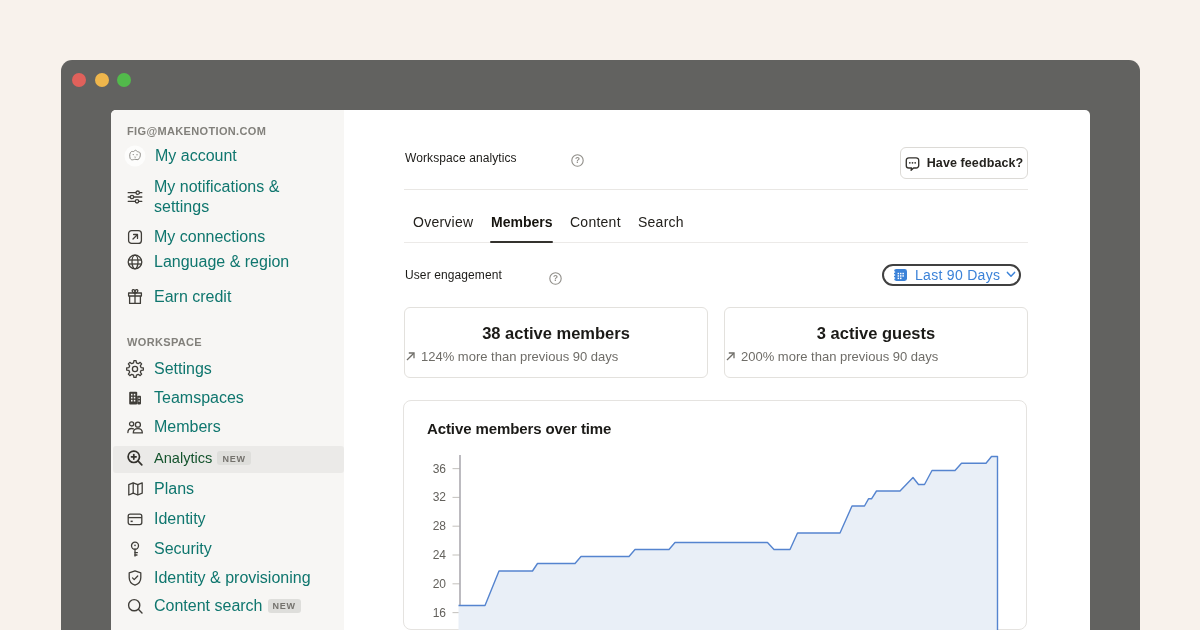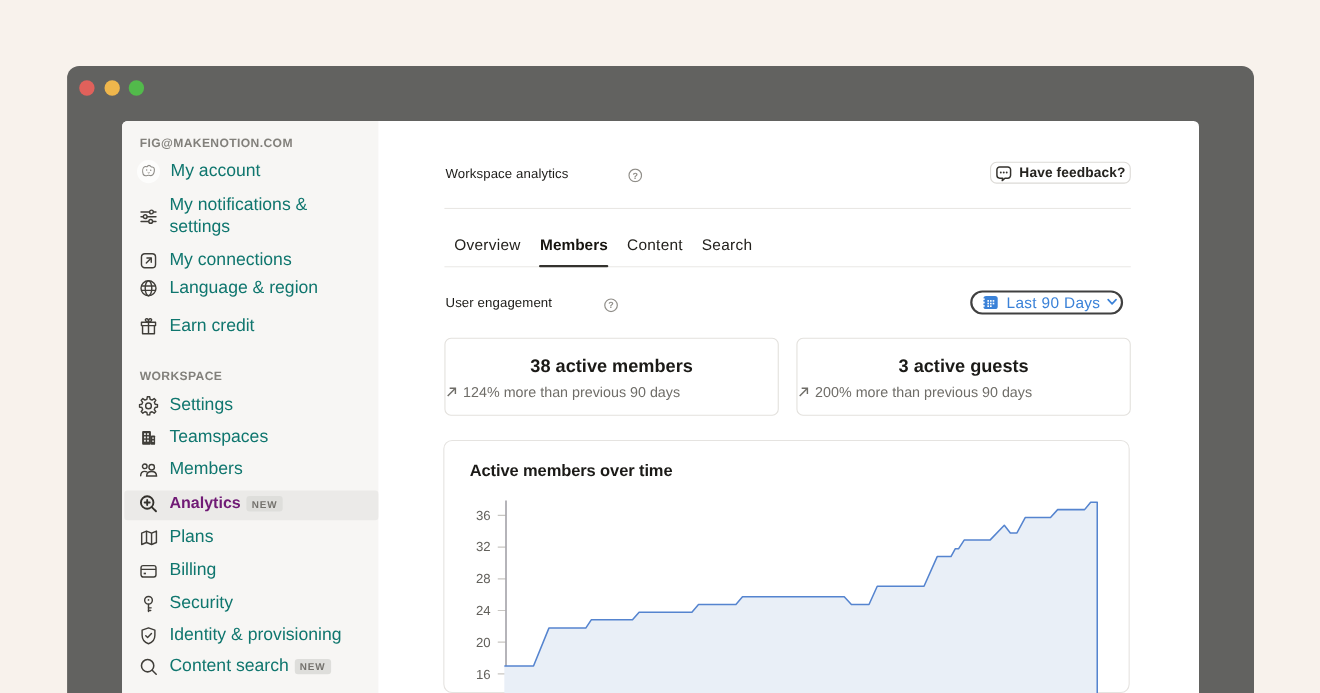--- a/index.html
+++ b/index.html
@@ -11,21 +11,21 @@
 .slabel{position:absolute;font-size:11px;font-weight:bold;letter-spacing:.35px;color:#82807b}
 .srow{position:absolute;left:119px;height:30px;display:flex;align-items:center}
 .srow .ic{width:18px;height:18px;margin-left:7px;flex:0 0 auto;display:flex;align-items:center;justify-content:center}
 .srow .tx{margin-left:10px;font-size:16px;color:#0f766e;white-space:nowrap}
 .badge{display:inline-block;font-size:9px;font-weight:bold;letter-spacing:.8px;color:#74726d;background:#dededb;border-radius:3px;padding:2.5px 5px 1.5px;margin-left:5px}
 .hl{position:absolute;left:113px;top:446px;width:231px;height:27px;background:#ebeae8;border-radius:3px}
 h1{font-size:12px;font-weight:normal;color:#1b1a17;letter-spacing:.1px}
 .divider{position:absolute;height:1px;background:#e9e7e4}
 .tab{position:absolute;top:214px;font-size:14px;letter-spacing:.25px;color:#23211d}
 .qc{position:absolute}
-.fbtn{position:absolute;left:900px;top:147px;width:128px;height:20px;border:1px solid #dcdad6;border-radius:6px;background:#fff;display:flex;align-items:center;justify-content:center}
+.fbtn{position:absolute;left:900px;top:147px;width:128px;height:32px;border:1px solid #dcdad6;border-radius:6px;background:#fff;display:flex;align-items:center;justify-content:center}
 .fbtn span{font-size:12.5px;font-weight:bold;color:#25231f;margin-left:7px;letter-spacing:.1px}
 .pill{position:absolute;left:882px;top:263.5px;width:139px;height:22px;border:2px solid #404040;border-radius:11px;background:#fff;display:flex;align-items:center}
 .pill span{font-size:14px;color:#3b82d8;margin-left:7px;letter-spacing:.3px}
 .card{position:absolute;top:307px;width:304px;height:71px;border:1px solid #e3e1dd;border-radius:6px;background:#fff;text-align:center}
 .card .big{font-size:16.5px;font-weight:bold;color:#1b1a17;margin-top:16px}
 .card .sub{font-size:13px;color:#6f6d68;margin-top:6px;display:flex;align-items:center;justify-content:flex-start}
 .card .sub svg{margin-right:5px}
 .chartcard{position:absolute;left:403px;top:400px;width:624px;height:230px;border:1px solid #e5e3e0;border-radius:8px;background:#fff}
 .ctitle{position:absolute;left:427px;top:420px;font-size:15px;font-weight:bold;color:#1b1a17;letter-spacing:-.1px}
 .ylab{position:absolute;left:414px;width:32px;text-align:right;font-size:12px;color:#63615c;line-height:14px}
@@ -141,42 +141,42 @@
 </div>
 <div class="srow" style="top:443px">
  <div class="ic">
       <svg width="18" height="18" viewBox="0 0 18 18" fill="none" stroke="#33312c" stroke-width="1.7" stroke-linecap="round">
         <circle cx="7.8" cy="7.8" r="5.7"></circle>
         <line x1="12.2" y1="12.2" x2="15.8" y2="15.8"></line>
         <line x1="7.8" y1="5.5" x2="7.8" y2="10.1"></line>
         <line x1="5.5" y1="7.8" x2="10.1" y2="7.8"></line>
       </svg>
     </div>
- <div class="tx" style="font-weight:bold;font-size:14.6px;color:#701a75">Analytics</div>
+ <div class="tx" style="font-weight:normal;font-size:14.6px;color:#14532d">Analytics</div>
     <span class="badge">NEW</span>
 </div>
 <div class="srow" style="top:474.3px">
  <div class="ic">
       <svg width="18" height="18" viewBox="0 0 18 18" fill="none" stroke="#403e39" stroke-width="1.3" stroke-linejoin="round">
         <path d="M2.8,4.6 L7.2,2.8 L11.8,4.6 L16.2,2.8 L16.2,13.2 L11.8,15 L7.2,13.2 L2.8,15 Z"></path>
         <line x1="7.2" y1="2.8" x2="7.2" y2="13.2"></line>
         <line x1="11.8" y1="4.6" x2="11.8" y2="15"></line>
       </svg>
     </div>
  <div class="tx">Plans</div>
 </div>
 <div class="srow" style="top:504px">
  <div class="ic">
       <svg width="18" height="18" viewBox="0 0 18 18" fill="none" stroke="#403e39" stroke-width="1.3">
         <rect x="2.2" y="4.2" width="13.6" height="10.4" rx="2"></rect>
         <line x1="2.2" y1="7.6" x2="15.8" y2="7.6"></line>
         <rect x="4.6" y="10.6" width="2.1" height="1.5" fill="#403e39" stroke="none"></rect>
       </svg>
     </div>
- <div class="tx">Billing</div>
+ <div class="tx">Identity</div>
 </div>
 <div class="srow" style="top:533.8px">
  <div class="ic">
       <svg width="18" height="18" viewBox="0 0 18 18" fill="none" stroke="#403e39" stroke-width="1.3" stroke-linecap="round">
         <circle cx="9" cy="5.7" r="3.5"></circle>
         <circle cx="9" cy="5.4" r=".8" fill="#403e39" stroke="none"></circle>
         <line x1="9" y1="9.2" x2="9" y2="16"></line>
         <line x1="9" y1="12.6" x2="11.4" y2="12.6"></line>
         <line x1="9" y1="15" x2="11" y2="15"></line>
       </svg>

